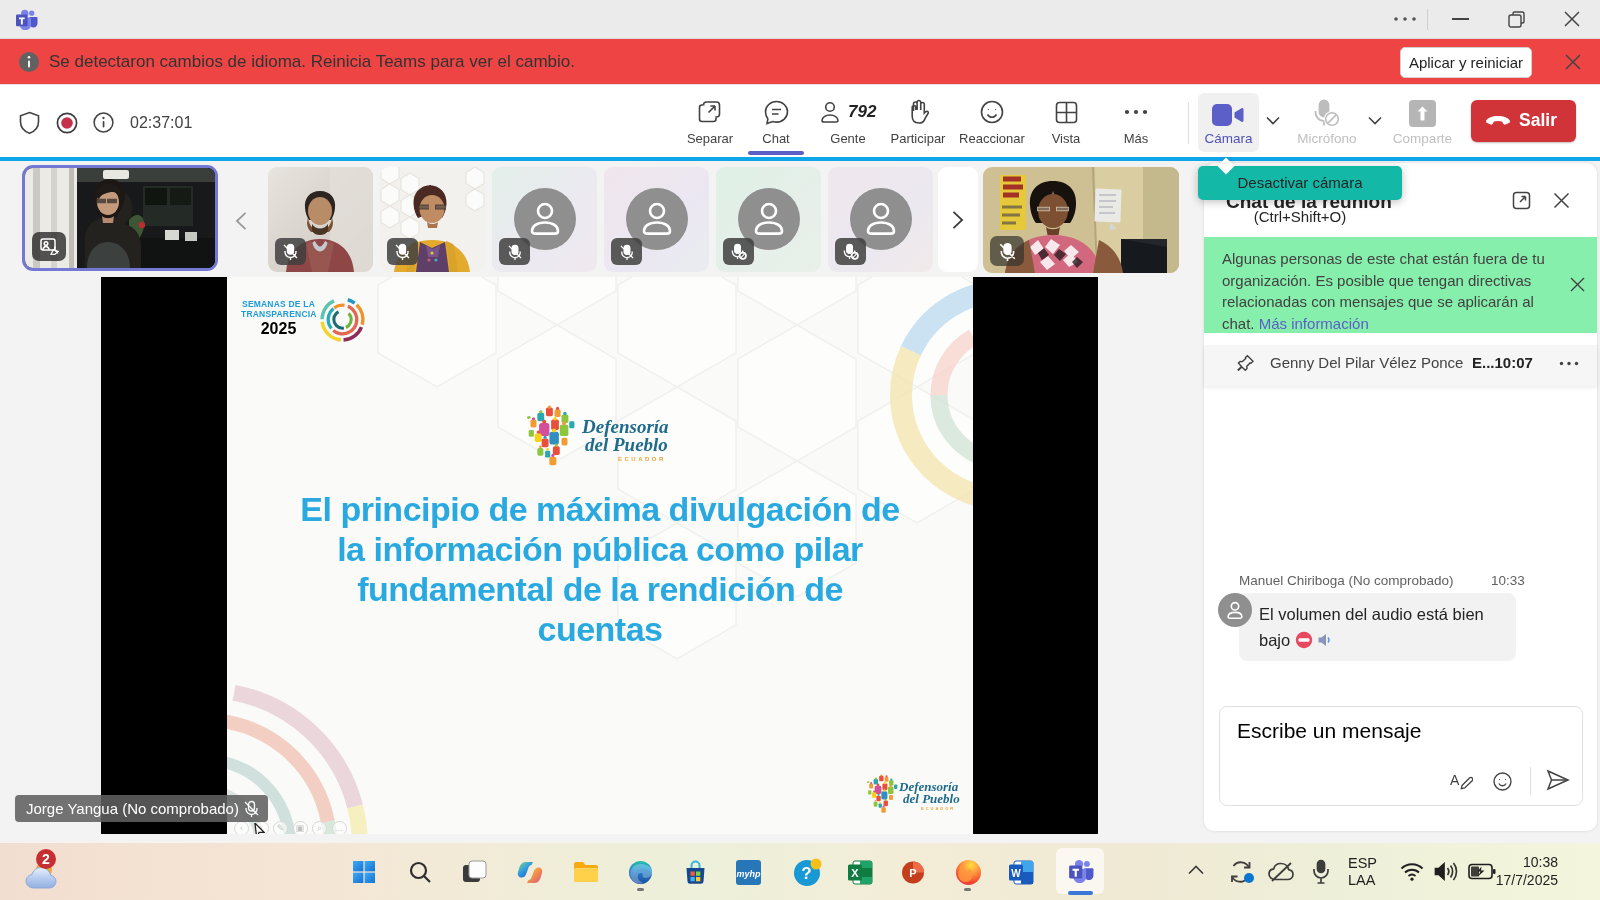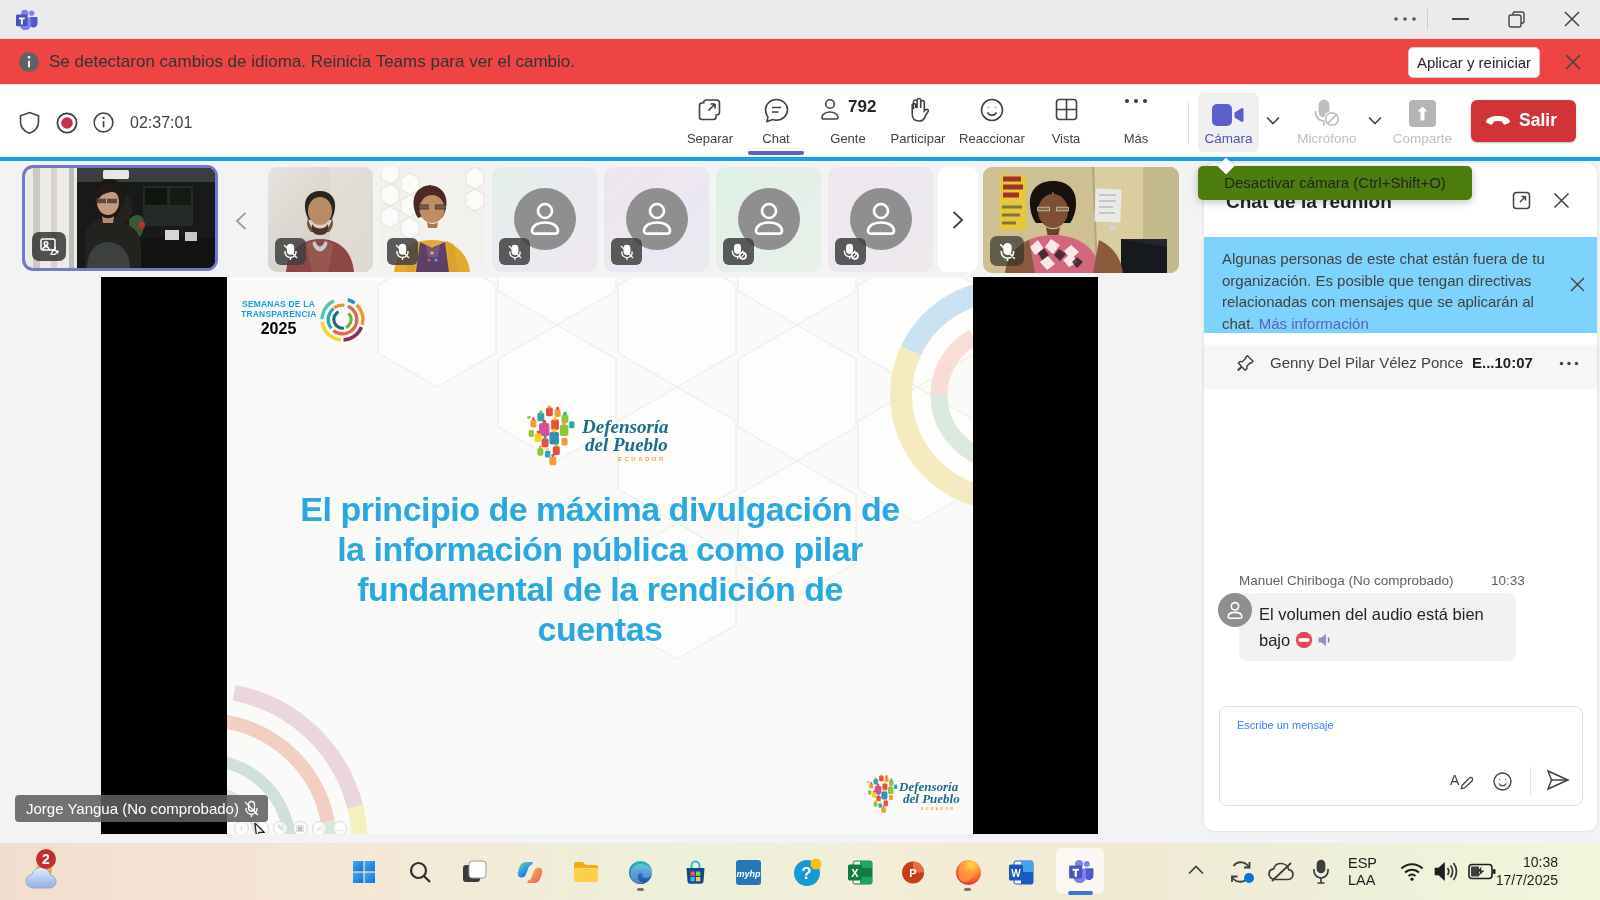--- a/index.html
+++ b/index.html
@@ -6,25 +6,25 @@
   html,body { width:1600px; height:900px; overflow:hidden; }
   body { font-family:"Liberation Sans", sans-serif; position:relative; background:#f3f3f3; }
   .abs { position:absolute; }
   svg { display:block; }
   
   #titlebar { position:absolute; left:0; top:0; width:1600px; height:39px; background:#ebebeb; border-bottom:1px solid #dcdcdc; }
   #titlebar .title { position:absolute; left:46px; top:11px; font-size:15px; color:#2b2b2b; }
   
   #langbar { position:absolute; left:0; top:39px; width:1600px; height:46px; background:#ef4444; border-bottom:1px solid #e3e3e3; }
   #langbar .msg { position:absolute; left:49px; top:13px; font-size:17px; color:#333; }
-  #applybtn { position:absolute; right:60px; top:8px; width:132px; height:31px; background:#fff; border:1px solid #d1d1d1; border-radius:5px; font-size:15px; color:#242424; text-align:center; line-height:29px; }
+  #applybtn { position:absolute; right:68px; top:8px; width:132px; height:31px; background:#fff; border:1px solid #d1d1d1; border-radius:5px; font-size:15px; color:#242424; text-align:center; line-height:29px; }
   
   #toolbar { position:absolute; left:0; top:85px; width:1600px; height:76px; background:#fff; border-bottom:4px solid #0ea5e9; }
   .tbtn { position:absolute; top:12px; width:64px; text-align:center; color:#424242; }
-  .tbtn .ic { height:30px; display:flex; justify-content:center; }
+  .tbtn .ic { height:30px; display:flex; align-items:center; justify-content:center;font-style:italic; }
   .tbtn .lb { font-size:13px; margin-top:4px; color:#424242; }
   
   .avtile { position:absolute; top:167px; width:105px; height:105px; border-radius:9px; }
   .avcirc { position:absolute; left:22px; top:21px; width:62px; height:62px; border-radius:50%; background:#8f8f8f; display:flex; align-items:center; justify-content:center; }
   .muteb { position:absolute; left:7px; bottom:7px; width:31px; height:27px; background:rgba(64,64,64,.85); border-radius:6px; display:flex; align-items:center; justify-content:center; }
   .pctl { width:15px; height:15px; border-radius:50%; border:1px solid #d8d8d6; color:#c2c2c0; font-size:9px; text-align:center; line-height:13px; background:rgba(255,255,255,.6); }
   
   #chatpanel { position:absolute; left:1204px; top:163px; width:393px; height:668px; background:#fff; border-radius:10px; box-shadow:0 0 3px rgba(0,0,0,.12); }
   
   #taskbar { position:absolute; left:0; top:843px; width:1600px; height:57px;
@@ -523,21 +523,21 @@
 <div id="chatpanel">
   <div class="abs" style="left:22px;top:28px;font-size:19px;font-weight:bold;color:#242424">Chat de la reunión</div>
   <svg class="abs" style="left:308px;top:28px" width="19" height="19" viewBox="0 0 19 19" fill="none" stroke="#424242" stroke-width="1.5">
       <rect x="1.5" y="1.5" width="16" height="16" rx="3"></rect>
       <path d="M8 11l5.5-5.5m0 0H9.4m4.1 0v4.1"></path>
     </svg>
   <svg class="abs" style="left:349px;top:29px" width="17" height="17" viewBox="0 0 17 17" stroke="#424242" stroke-width="1.5">
       <path d="M1.5 1.5l14 14M15.5 1.5l-14 14"></path>
     </svg>
 
-  <div class="abs" style="left:0;top:74px;width:393px;height:96px;background:#7dd3fc">
+  <div class="abs" style="left:0;top:74px;width:393px;height:96px;background:#86efac">
     <div class="abs" style="left:18px;top:11px;width:330px;font-size:15px;line-height:21.5px;color:#424242">Algunas personas de este chat están fuera de tu<br>organización. Es posible que tengan directivas<br>relacionadas con mensajes que se aplicarán al<br>chat. <span style="color:#5b5fc7">Más información</span></div>
     <svg class="abs" style="left:366px;top:40px" width="15" height="15" viewBox="0 0 15 15" stroke="#424242" stroke-width="1.4">
         <path d="M1 1l13 13M14 1L1 14"></path>
       </svg>
   </div>
 
   <div class="abs" style="left:0;top:182px;width:393px;height:41px;background:#f6f6f6;box-shadow:0 2px 4px rgba(0,0,0,.07)"></div>
   <svg class="abs" style="left:33px;top:191px" width="17" height="17" viewBox="0 0 17 17" fill="none" stroke="#424242" stroke-width="1.4">
       <path d="M10 1.5l5.5 5.5-2 2-.9-.3-3.3 3.3.2 2.4-1.7 1.7-3.4-3.4L1 16l-.4-.4 3.4-3.4L.9 8.9l1.7-1.7 2.4.2 3.3-3.3-.3-.9z" transform="translate(.5 .2)"></path>
     </svg>
@@ -564,40 +564,40 @@
         </svg></div>
   </div>
   <div class="abs" style="left:14px;top:430px;width:34px;height:34px;border-radius:50%;background:#8f8f8f;display:flex;align-items:center;justify-content:center">
     <svg width="18" height="19" viewBox="0 0 34 36" fill="none" stroke="#fff" stroke-width="3">
         <circle cx="17" cy="10" r="7"></circle>
         <path d="M4 30c0-5 5-8.5 13-8.5s13 3.5 13 8.5c0 1.8-1.4 2.6-3 2.6H7c-1.6 0-3-.8-3-2.6z"></path>
       </svg>
   </div>
 
   <div class="abs" style="left:15px;top:543px;width:364px;height:100px;background:#fff;border:1px solid #e0e0e0;border-radius:8px">
-    <div class="abs" style="left:17px;top:12px;font-size:11px;color:#3b82f6">Escribe un mensaje</div>
+    <div class="abs" style="left:17px;top:12px;font-size:21px;color:#000000">Escribe un mensaje</div>
     <svg class="abs" style="left:230px;top:62px" width="23" height="23" viewBox="0 0 23 23" fill="none">
         <text x="0" y="16" font-size="14" fill="#424242" font-family="Liberation Sans">A</text>
         <path d="M12 16.5l7.5-7.5c.8-.8 2-.8 2.7 0 .8.8.8 2 0 2.7L14.7 19l-3.4.7z" stroke="#424242" stroke-width="1.3"></path>
       </svg>
     <svg class="abs" style="left:272px;top:64px" width="21" height="21" viewBox="0 0 26 26" fill="none" stroke="#424242" stroke-width="1.7">
         <circle cx="13" cy="13" r="10.5"></circle>
         <circle cx="9.3" cy="10.5" r=".7" fill="#424242" stroke="none"></circle>
         <circle cx="16.7" cy="10.5" r=".7" fill="#424242" stroke="none"></circle>
         <path d="M8.5 15.5c1 1.7 2.6 2.7 4.5 2.7s3.5-1 4.5-2.7"></path>
       </svg>
     <div class="abs" style="left:310px;top:60px;width:1px;height:28px;background:#e0e0e0"></div>
     <svg class="abs" style="left:326px;top:62px" width="24" height="22" viewBox="0 0 24 22" fill="none" stroke="#424242" stroke-width="1.5">
         <path d="M2 2l20 9-20 9 3.5-9z"></path>
         <path d="M5.5 11H22"></path>
       </svg>
   </div>
 </div>
 
-<div id="tooltip" class="abs" style="left:1198px;top:166px;width:274px;height:34px;background:#4d7c0f;border-radius:5px;box-shadow:0 2px 8px rgba(0,0,0,.25);font-size:15px;color:#242424;line-height:34px;text-align:center;z-index:5">Desactivar cámara (Ctrl+Shift+O)
+<div id="tooltip" class="abs" style="left:1198px;top:166px;width:204px;height:34px;background:#14b8a6;border-radius:5px;box-shadow:0 2px 8px rgba(0,0,0,.25);font-size:15px;color:#242424;line-height:34px;text-align:center;z-index:5">Desactivar cámara (Ctrl+Shift+O)
   <div class="abs" style="left:22px;top:-6px;width:12px;height:12px;background:#fff;transform:rotate(45deg);box-shadow:-2px -2px 3px rgba(0,0,0,.06)"></div>
 </div>
 
 <div id="taskbar">
 
   <svg class="abs" style="left:24px;top:5px" width="40" height="46" viewBox="0 0 40 46">
     <circle cx="20" cy="22" r="8" fill="#f0a83a"></circle>
     <defs>
         <linearGradient id="cld" x1="0" y1="0" x2="0" y2="1">
           <stop offset="0" stop-color="#e8f0fc"></stop>

